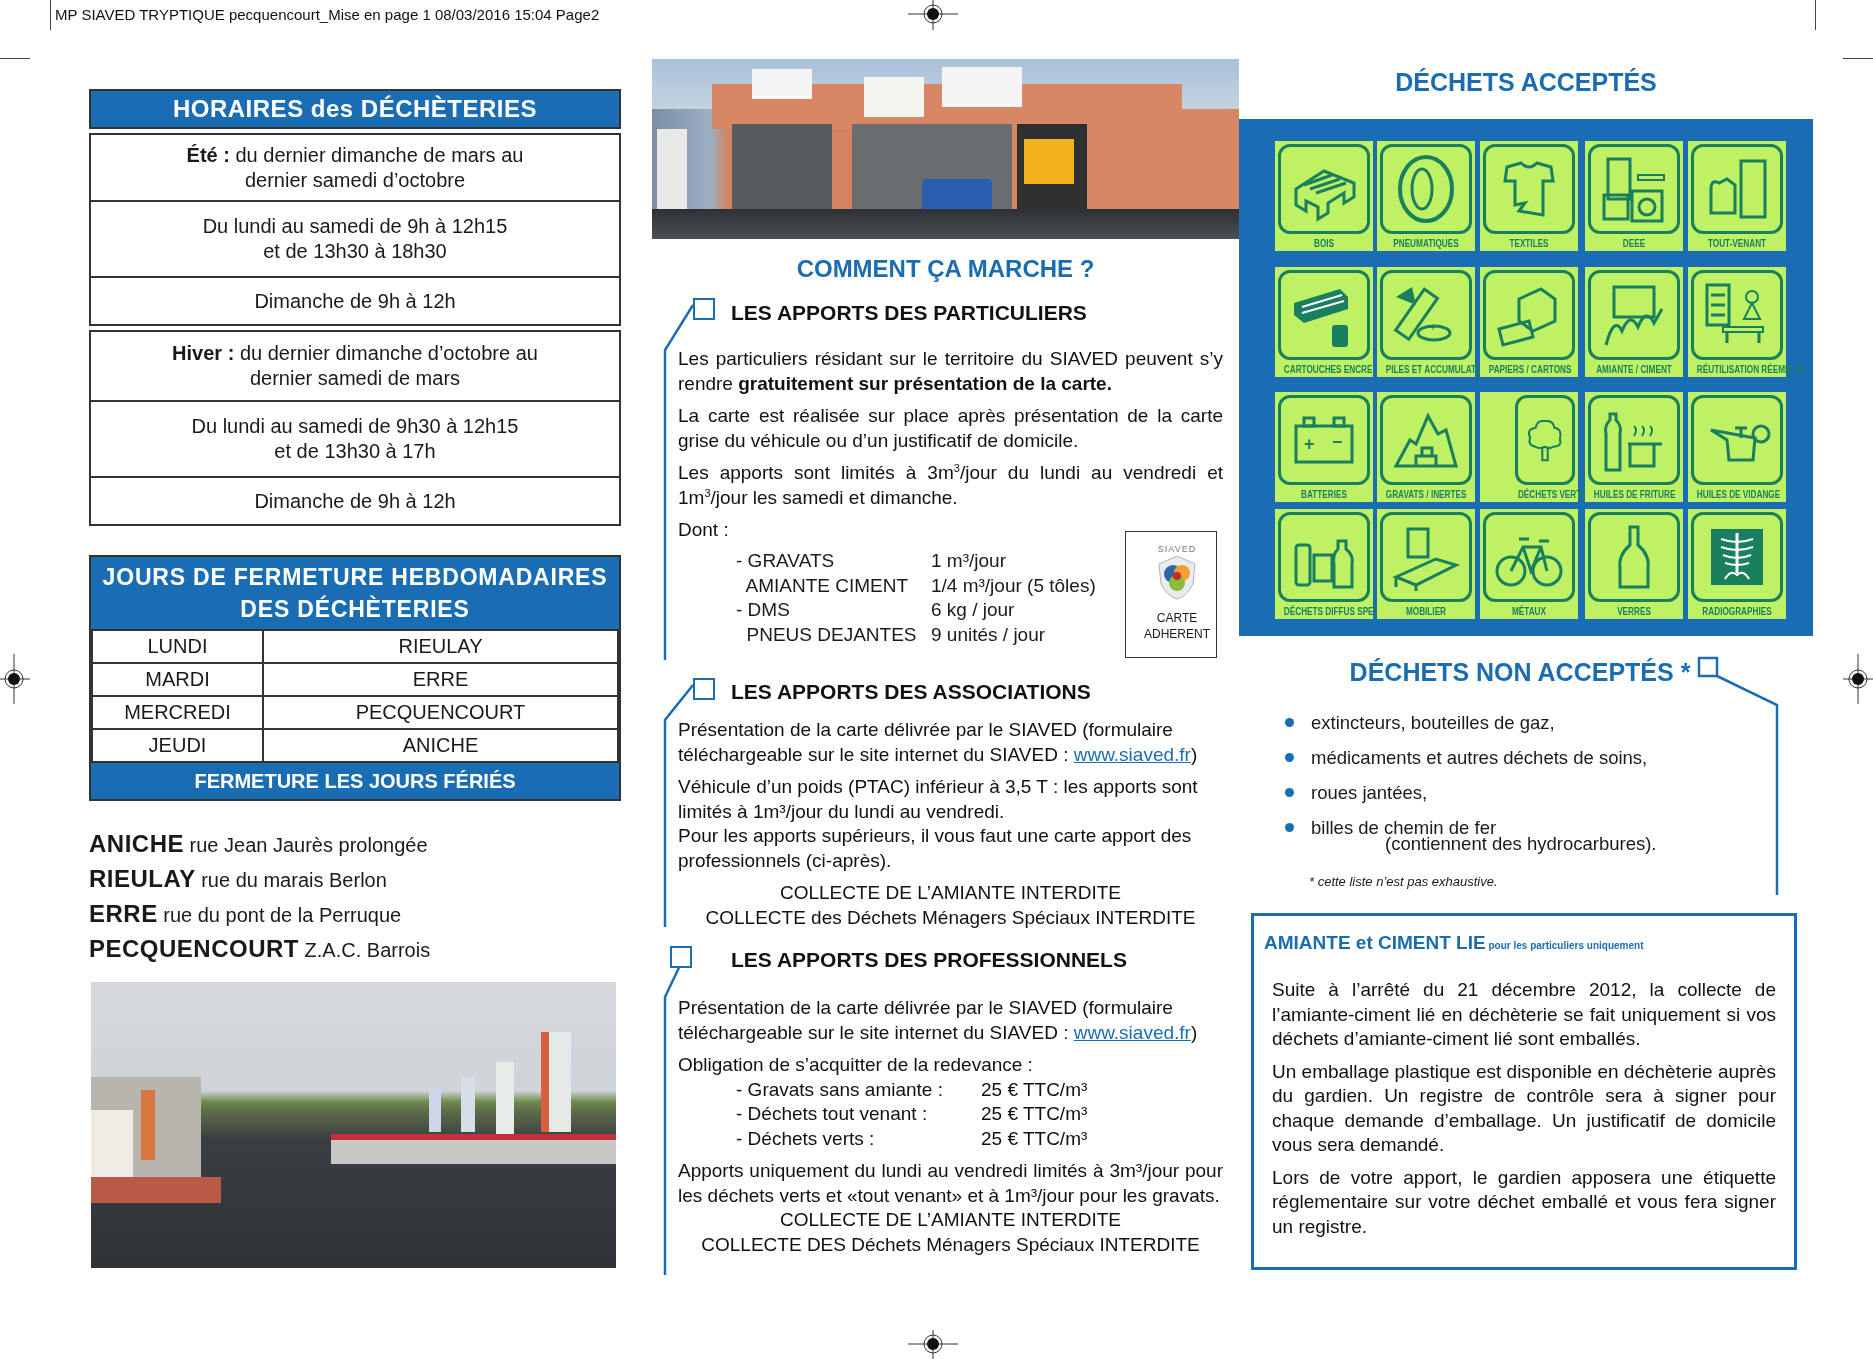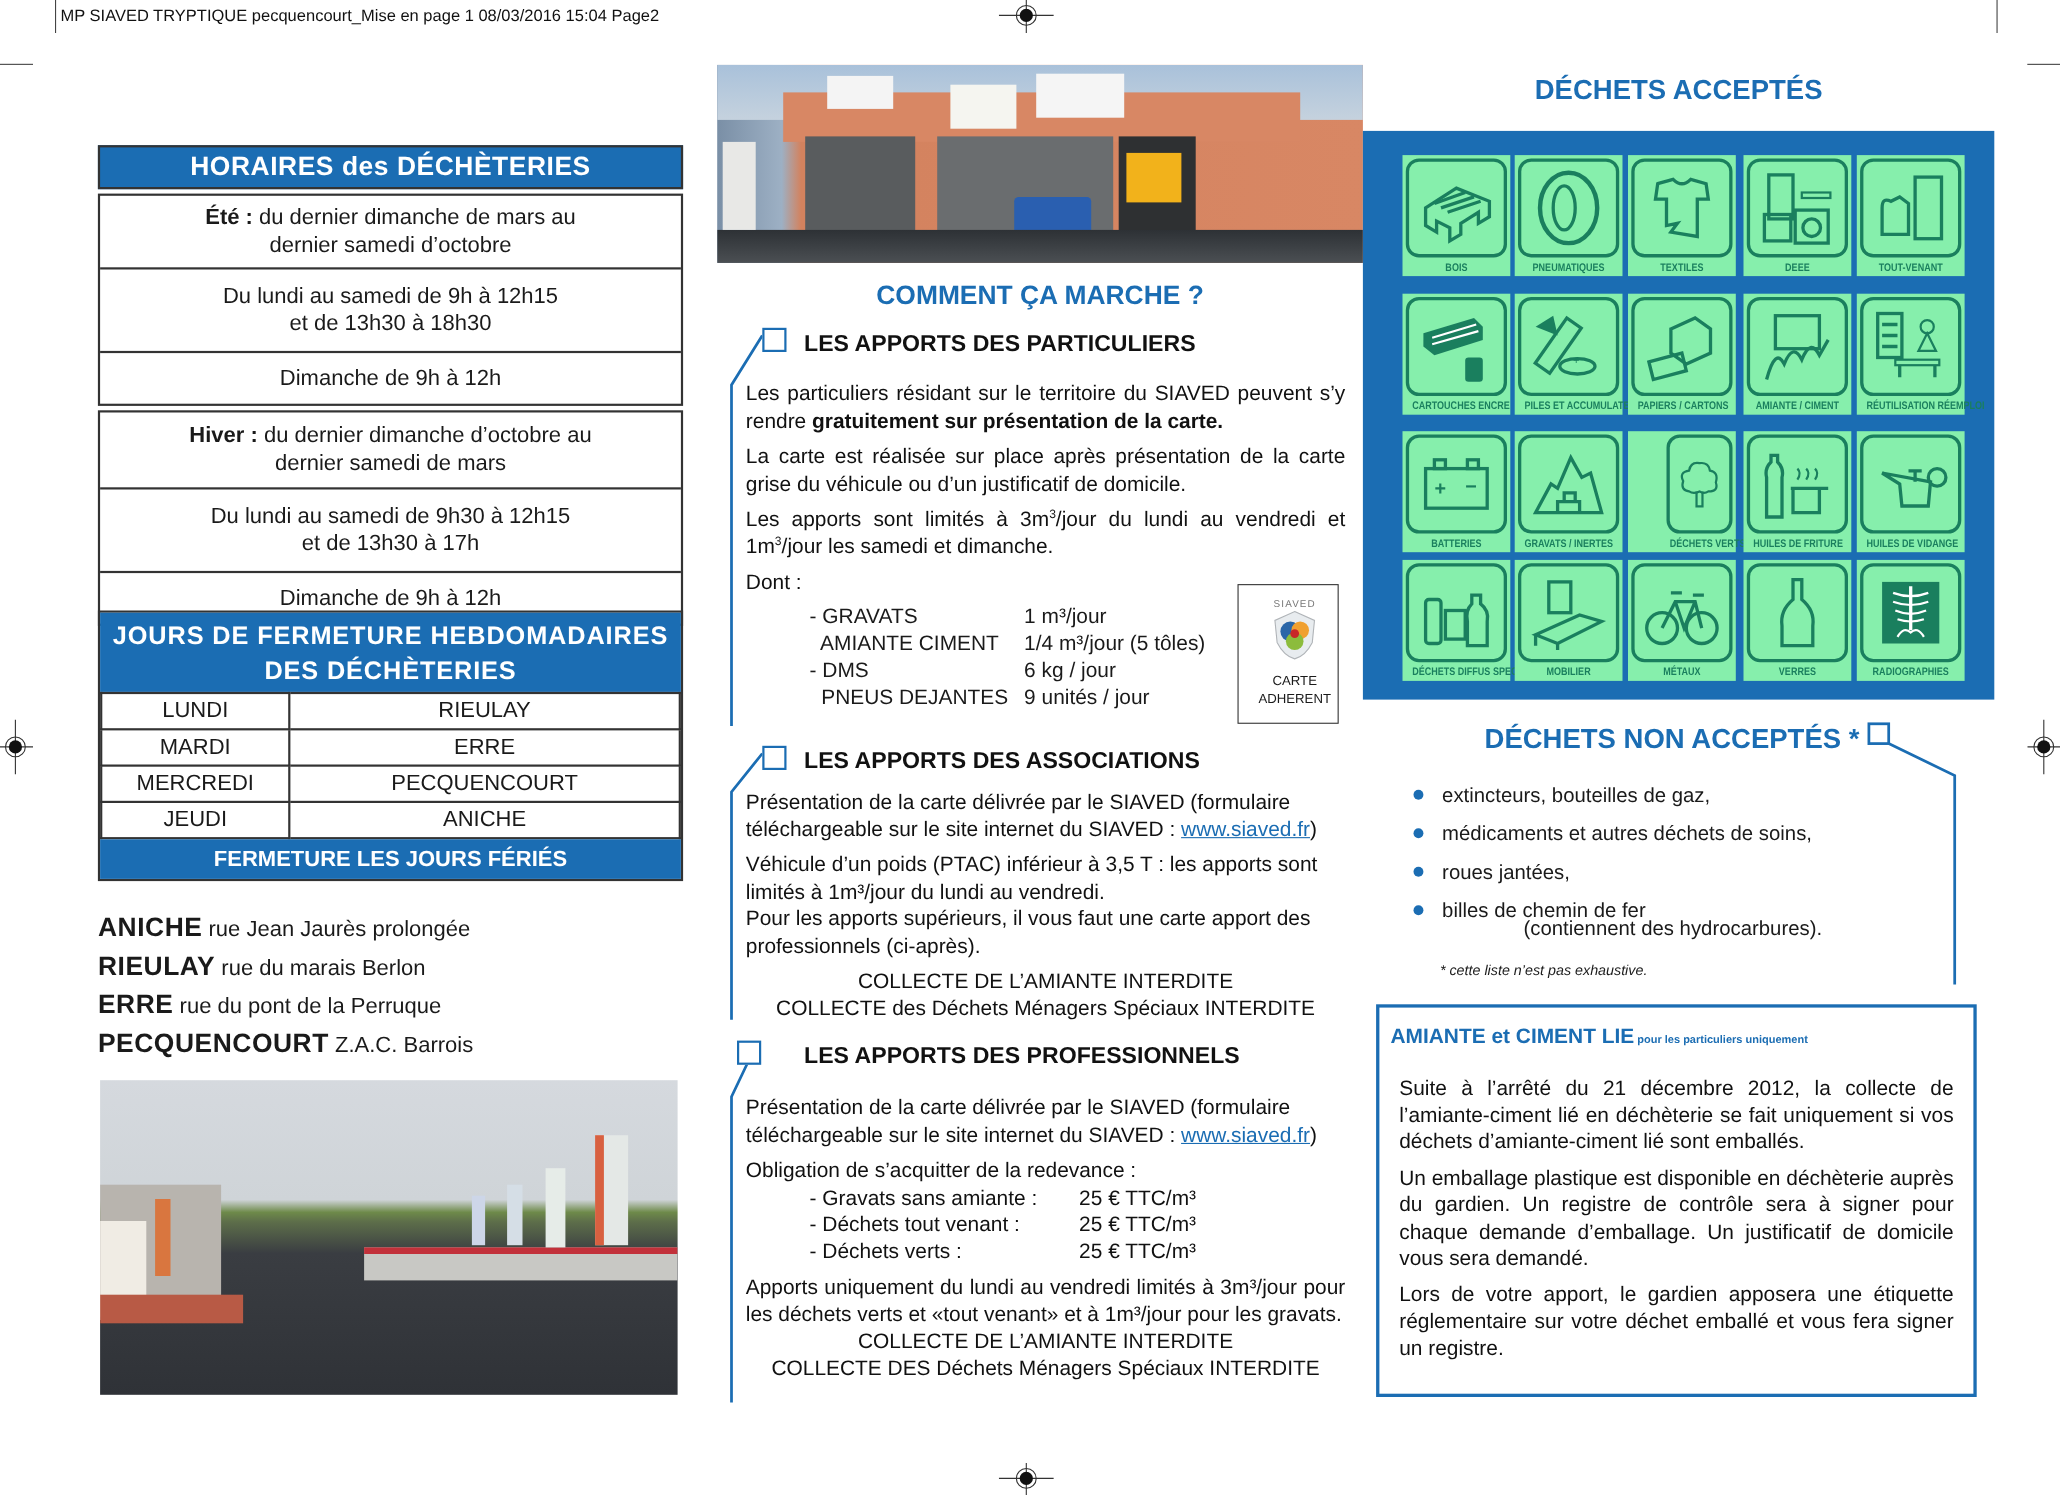--- a/index.html
+++ b/index.html
@@ -25,21 +25,21 @@
   .sec-title{font-size:21px;font-weight:bold;color:#111;}
   .chk{width:22px;height:22px;border:2.5px solid #1b6db3;background:#fff;}
   .para{font-size:19px;line-height:24.5px;color:#111;}
   .para p{margin-bottom:8px;}
   .center{text-align:center;}
   .link{color:#1b6db3;text-decoration:underline;}
   .tbl{display:grid;grid-template-columns:195px 200px;font-size:19px;line-height:24.5px;}
   sup{font-size:11px;line-height:0;}
   
   .panel{background:#1b6db3;}
-  .icon{position:absolute;width:90px;background:#86efac;}
+  .icon{position:absolute;width:90px;background:#bef264;}
   .icon .frame{margin:3px;height:90px;border:3px solid #1a7f5e;border-radius:12px;display:flex;align-items:center;justify-content:center;}
   .icon .lbl{font-family:"Liberation Sans",sans-serif;font-weight:bold;color:#1a7f5e;font-size:10px;text-align:center;line-height:11px;padding:1px 0 2px;transform:scaleX(0.82);white-space:nowrap;}
   .bullets li{list-style:none;font-size:18.5px;line-height:35px;position:relative;padding-left:28px;}
   .bullets li::before{content:"";position:absolute;left:2px;top:13px;width:9px;height:9px;border-radius:50%;background:#1b6db3;}
   .amiante{border:3px solid #1b6db3;}
   .just{text-align:justify;}
 </style>
 </head>
 <body>
 
@@ -67,21 +67,21 @@
     <circle cx="14" cy="25" r="9" fill="none" stroke="#333"></circle>
     <circle cx="14" cy="25" r="6" fill="#111"></circle>
   </svg>
 <svg class="abs" style="left:1843px;top:654px" width="30" height="50">
     <line x1="0" y1="25" x2="30" y2="25" stroke="#333"></line>
     <line x1="15" y1="0" x2="15" y2="50" stroke="#333"></line>
     <circle cx="15" cy="25" r="9" fill="none" stroke="#333"></circle>
     <circle cx="15" cy="25" r="6" fill="#111"></circle>
   </svg>
 
-<div class="abs" style="left:89px;top:89px;width:532px;margin-top:43px;">
+<div class="abs" style="left:89px;top:89px;width:532px;">
   <div class="hdr" style="height:40px;line-height:36px;font-size:24px;letter-spacing:0.5px;">HORAIRES des DÉCHÈTERIES</div>
 
   <div class="box" style="margin-top:4px;">
     <div class="row" style="height:67px;flex-direction:column;">
       <div><b>Été :</b><span> du dernier dimanche de mars au</span></div>
       <div>dernier samedi d’octobre</div>
     </div>
     <div class="row" style="height:76px;flex-direction:column;">
       <div>Du lundi au samedi de 9h à 12h15</div>
       <div>et de 13h30 à 18h30</div>

